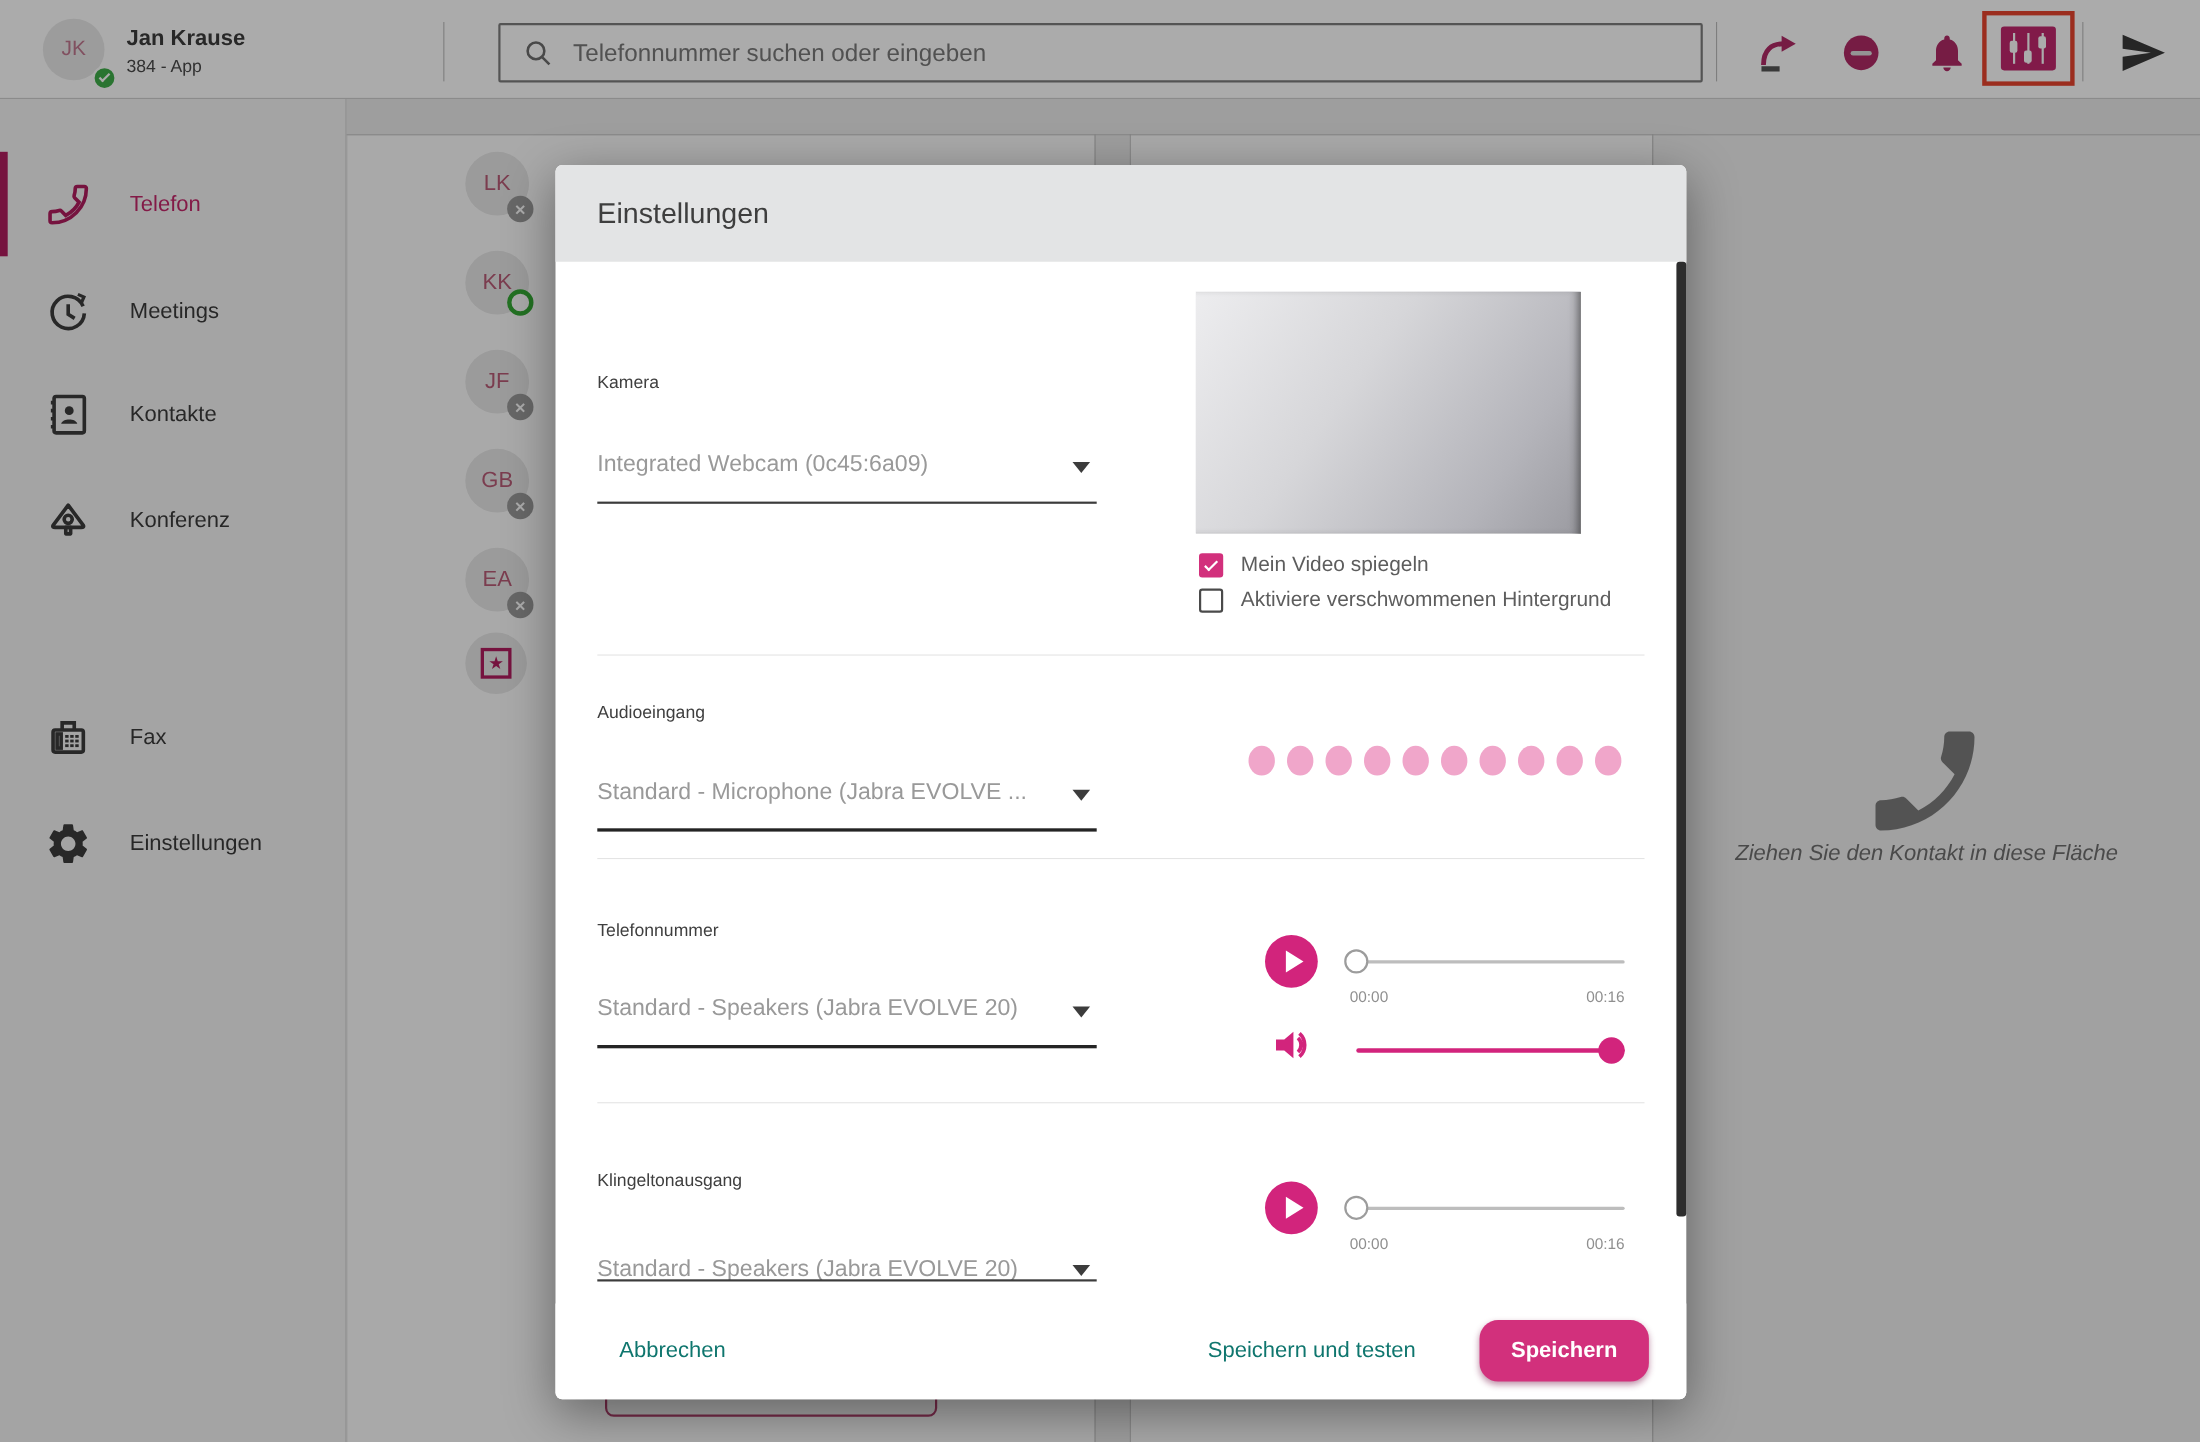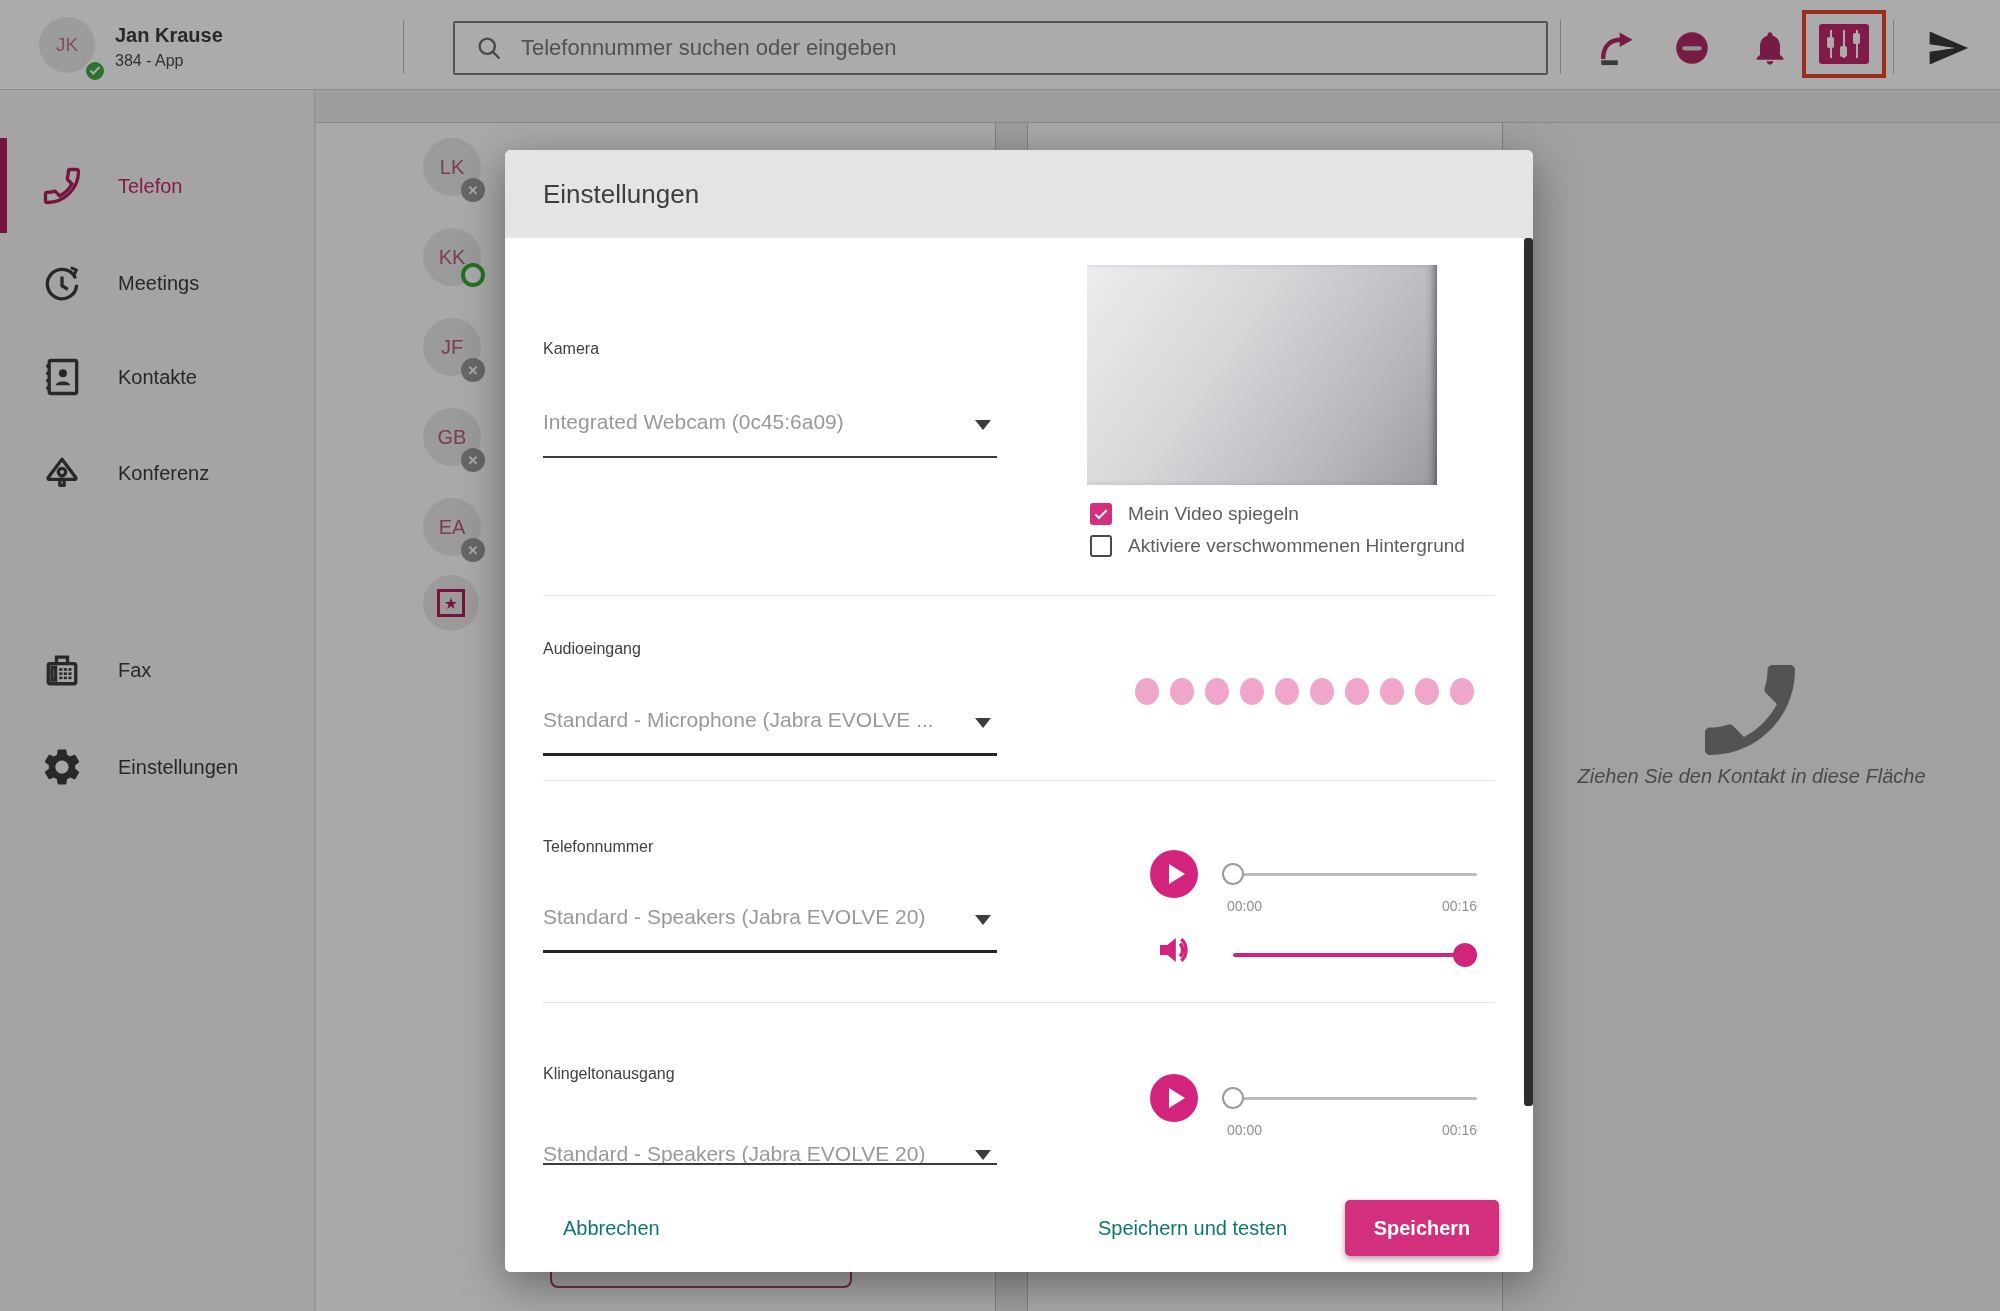--- a/index.html
+++ b/index.html
@@ -87,21 +87,21 @@
   .play-btn .tri { width:0; height:0; border-top:10px solid transparent; border-bottom:10px solid transparent; border-left:16px solid #fff; margin-left:5px; }
 
   .track { position:absolute; height:3px; background:#bdbdbd; border-radius:2px; }
   .knob-open { position:absolute; width:22px; height:22px; border-radius:50%; background:#fff; border:2px solid #9c9c9c; cursor:pointer; }
   .knob-fill { position:absolute; width:24px; height:24px; border-radius:50%; background:#d2247c; cursor:pointer; }
   .vol-track { position:absolute; height:4px; background:#d2247c; border-radius:2px; }
   .t-label { position:absolute; font-size:14px; color:#8f8f8f; }
 
   .modal-footer { position:absolute; left:0; top:1035px; width:1028px; height:87px; background:#fff; border-radius:0 0 6px 6px; }
   .link-btn { position:absolute; top:0; height:87px; background:none; border:none; display:flex; align-items:center; font-size:20px; color:#0f766e; cursor:pointer; }
-  .save-btn { position:absolute; left:840px; top:15px; width:154px; height:56px; background:#d2307c; color:#fff; font-size:20px; font-weight:bold; border:none; border-radius:5px; cursor:pointer; box-shadow:0 3px 6px rgba(120,20,70,.45); font-family:"Liberation Sans",sans-serif; }
+  .save-btn { position:absolute; left:840px; top:15px; width:154px; height:56px; background:#d2307c; color:#fff; font-size:20px; font-weight:bold; border:none; border-radius:17px; cursor:pointer; box-shadow:0 3px 6px rgba(120,20,70,.45); font-family:"Liberation Sans",sans-serif; }
 
   svg { display:block; }
 </style>
 </head>
 <body>
 
 <div class="screen">
 
   <div class="topbar">
     <div class="avatar">

